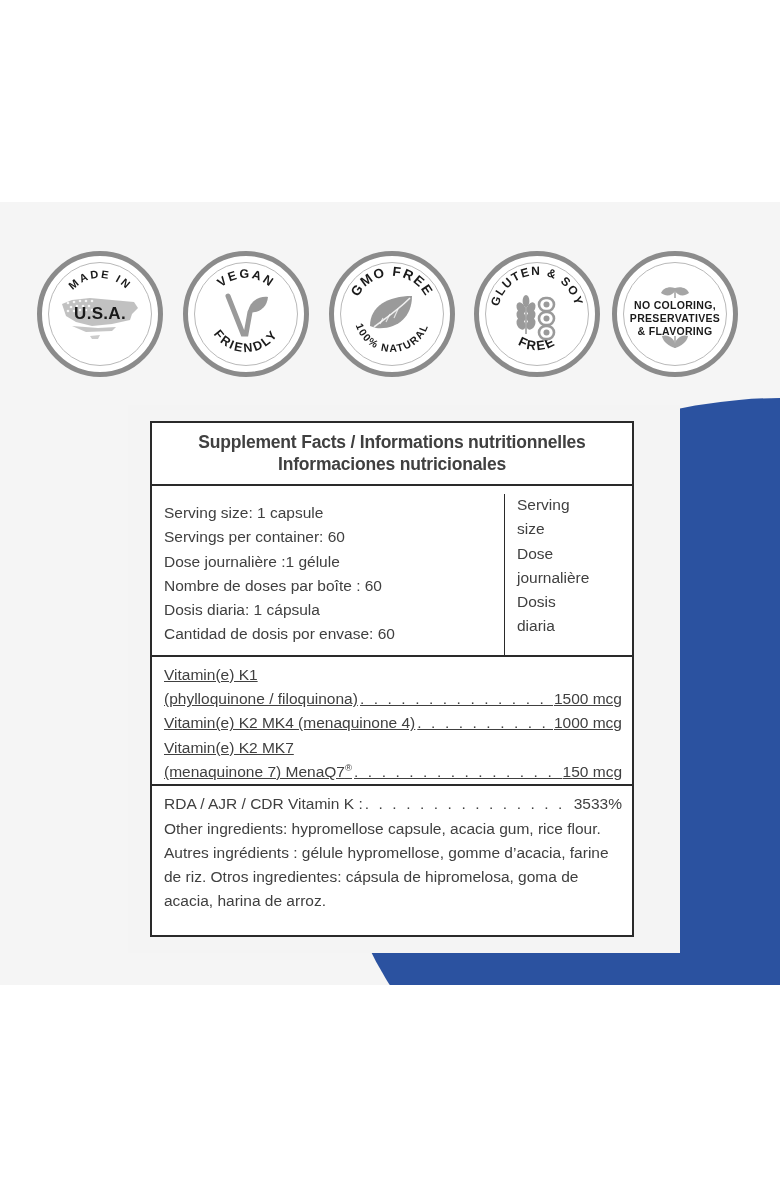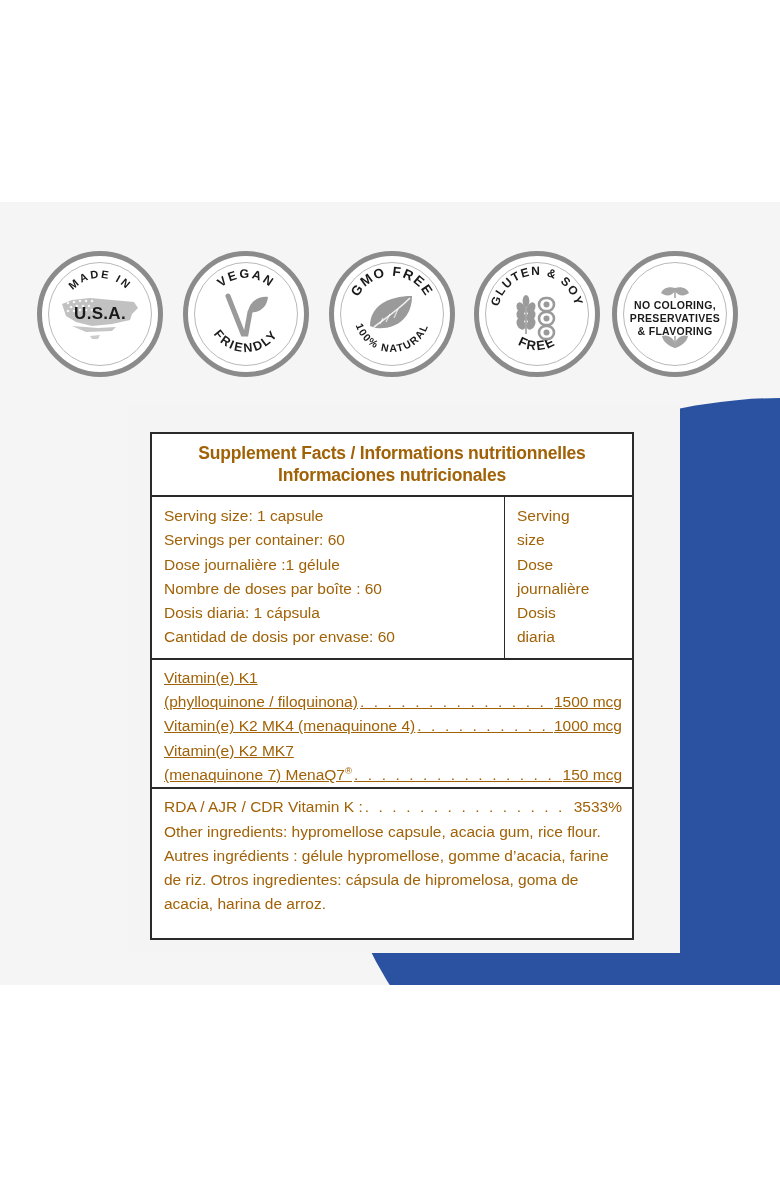--- a/index.html
+++ b/index.html
@@ -88,26 +88,26 @@
     position: absolute;
     left: 128px;
     top: 405px;
     width: 552px;
     height: 548px;
     background: #f4f4f4;
   }
   .sf-table {
     position: absolute;
     left: 150px;
-    top: 432px;
+    top: 421px;
     width: 484px;
     background: #ffffff;
     border: 2px solid #2a2a2a;
     box-sizing: border-box;
-    color: #a16207;
+    color: #404040;
   }
   .sf-section {
     border-bottom: 2px solid #2a2a2a;
   }
   .sf-section:last-child { border-bottom: none; }
 
   .sf-header {
     text-align: center;
     font-weight: bold;
     font-size: 17.5px;
@@ -121,21 +121,21 @@
     align-items: flex-end;
   }
   .sf-serving-left {
     flex: 0 0 353px;
     padding: 7px 8px 8px 12px;
     box-sizing: border-box;
     border-right: 1.5px solid #2a2a2a;
   }
   .sf-serving-right {
     flex: 1 1 auto;
-    padding: 7px 8px 8px 12px;
+    padding: 7px 8px 16px 12px;
     box-sizing: border-box;
   }
   .sf-line {
     font-size: 15.5px;
     line-height: 24.3px;
     white-space: nowrap;
   }
 
   .sf-vitamins {
     padding: 6px 10px 0 12px;

